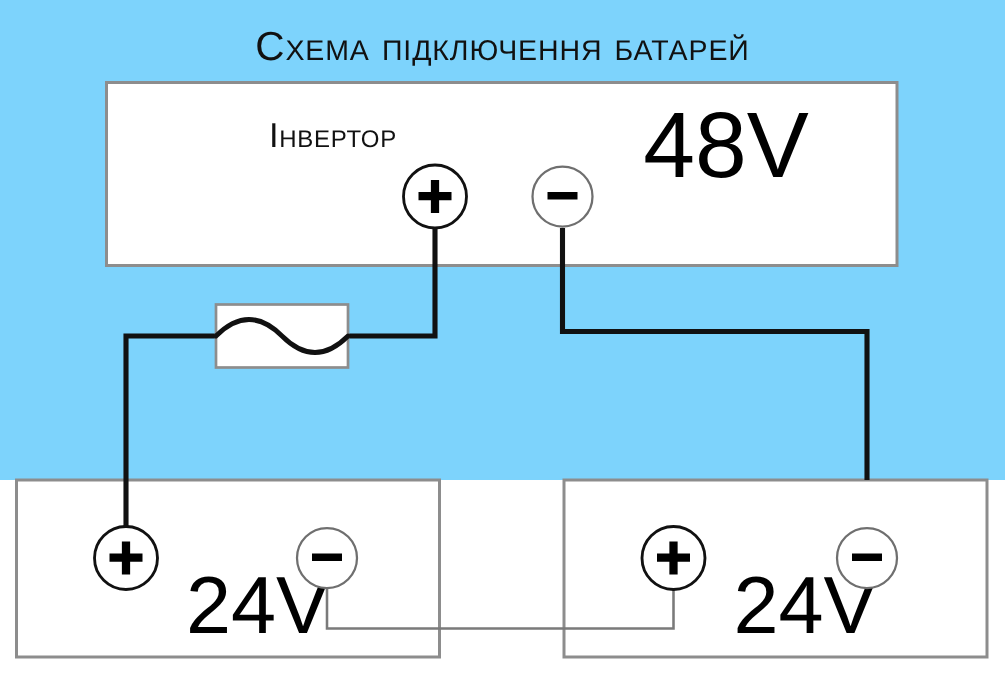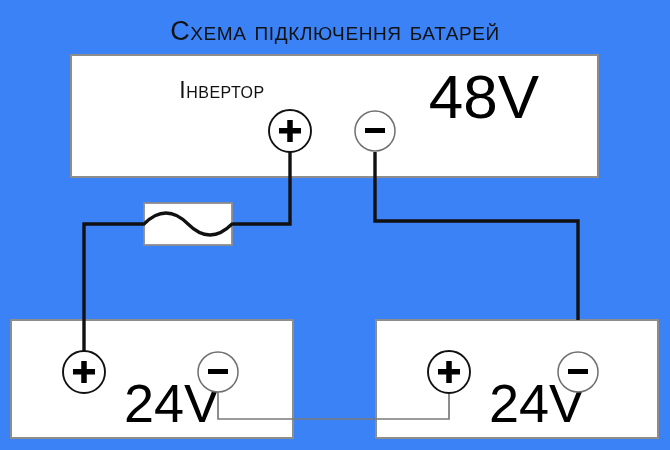--- a/index.html
+++ b/index.html
@@ -10,22 +10,22 @@
   body {
     width: 670px;
     height: 450px;
     overflow: hidden;
     font-family: "Liberation Sans", sans-serif;
     color: #000000;
   }
   #diagram-root {
     position: relative;
     width: 670px;
-    height: 450px;
-    background: #3b82f6;
+    height: 320px;
+    background: #7dd3fc;
     text-align: center;
   }
   svg.scene {
     position: absolute;
     left: 0;
     top: 0;
     width: 670px;
     height: 450px;
     display: block;
   }

